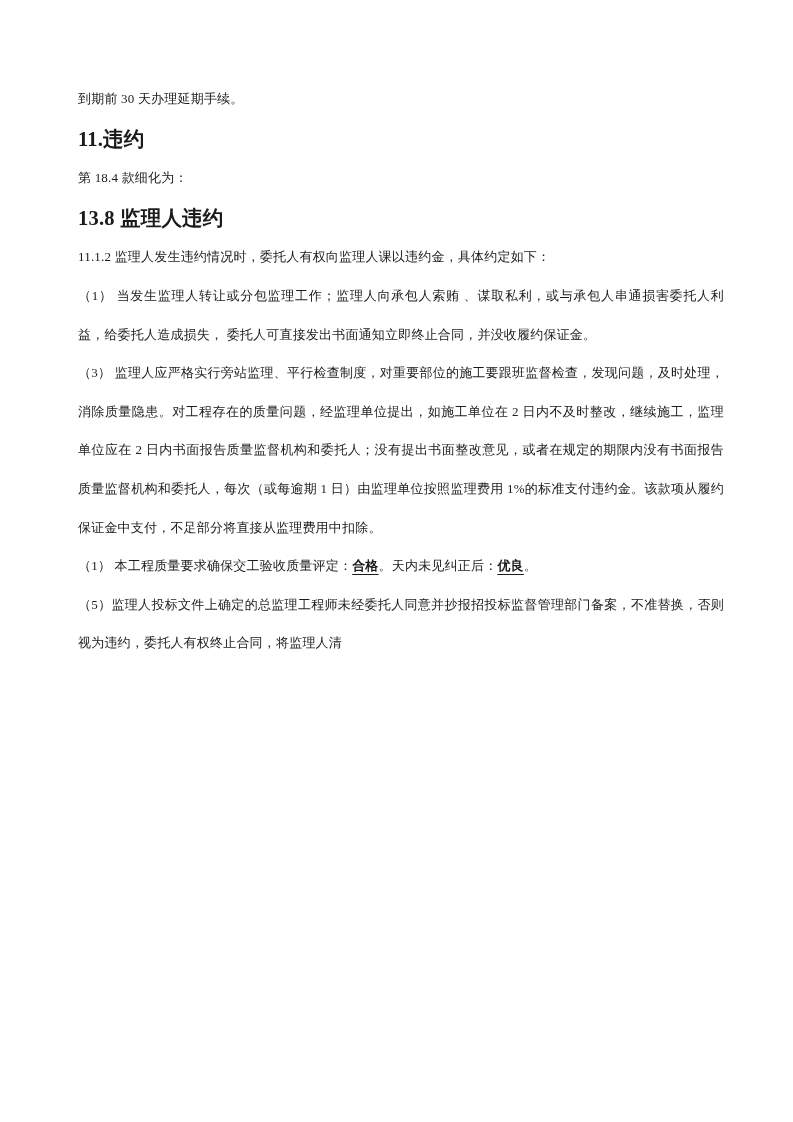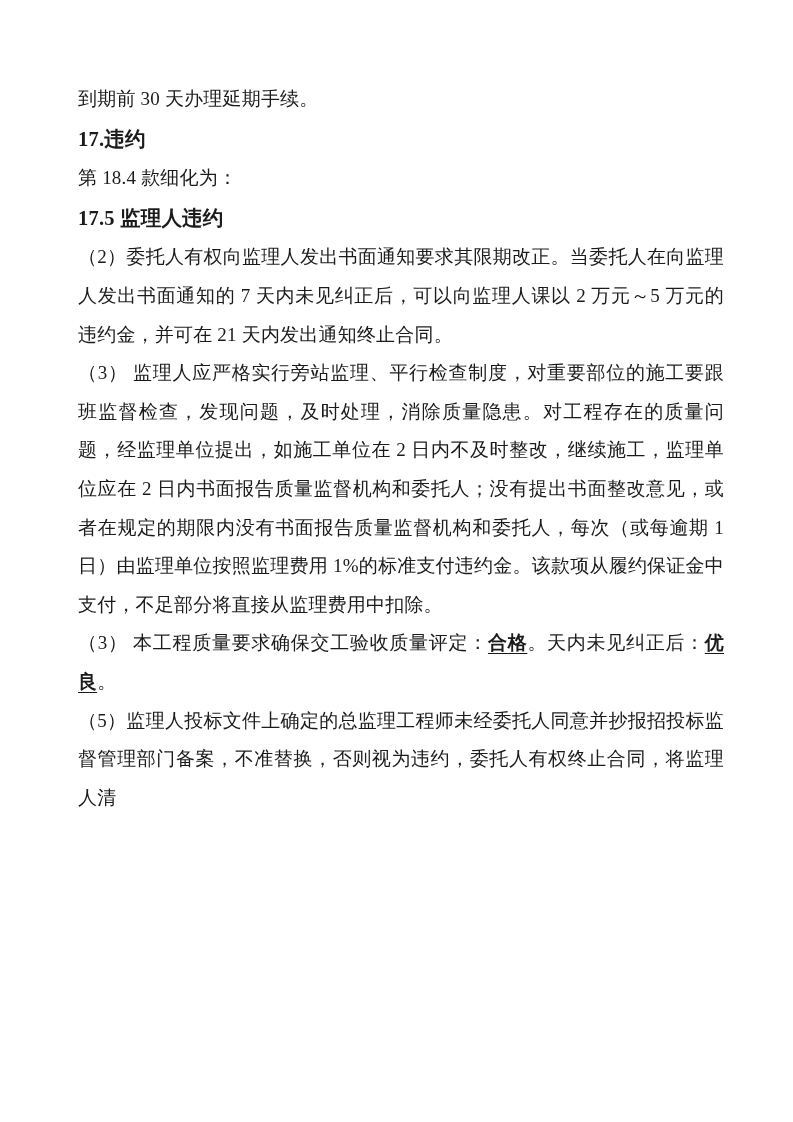--- a/index.html
+++ b/index.html
@@ -20,21 +20,21 @@
       background: #ffffff;
       color: #1b1b1b;
     }
     .content {
       position: absolute;
       left: 78px;
       top: 80px;
       width: 646px;
     }
     .para {
-      font-size: 19px;
+      font-size: 13px;
       line-height: 38.6px;
       text-align: justify;
       margin: 0;
       letter-spacing: 0.2px;
     }
     .heading {
       font-size: 20.5px;
       font-weight: bold;
       line-height: 38.6px;
       margin: 1px 0;
@@ -48,21 +48,22 @@
       text-underline-offset: 4px;
       font-weight: bold;
     }
   </style>
 </head>
 <body>
 
 <div class="page">
   <div class="content">
       <p class="para"><span>到期前 30 天办理延期手续。</span></p>
-      <h2 class="heading"><span>17.违约</span></h2>
+      <h2 class="heading"><span>11.违约</span></h2>
       <p class="para"><span>第 18.4 款细化为：</span></p>
-      <h2 class="heading"><span>17.5 监理人违约</span></h2>
-      <p class="para"><span>（2）委托人有权向监理人发出书面通知要求其限期改正。当委托人在向监理人发出书面通知的 7 天内未见纠正后，可以向监理人课以 2 万元～5 万元的违约金，并可在 21 天内发出通知终止合同。</span></p>
+      <h2 class="heading"><span>13.8 监理人违约</span></h2>
+      <p class="para"><span>11.1.2 监理人发生违约情况时，委托人有权向监理人课以违约金，具体约定如下：</span></p>
+      <p class="para"><span>（1） 当发生监理人转让或分包监理工作；监理人向承包人索贿 、谋取私利，或与承包人串通损害委托人利益，给委托人造成损失， 委托人可直接发出书面通知立即终止合同，并没收履约保证金。</span></p>
       <p class="para"><span>（3） 监理人应严格实行旁站监理、平行检查制度，对重要部位的施工要跟班监督检查，发现问题，及时处理，消除质量隐患。对工程存在的质量问题，经监理单位提出，如施工单位在 2 日内不及时整改，继续施工，监理单位应在 2 日内书面报告质量监督机构和委托人；没有提出书面整改意见，或者在规定的期限内没有书面报告质量监督机构和委托人，每次（或每逾期 1 日）由监理单位按照监理费用 1%的标准支付违约金。该款项从履约保证金中支付，不足部分将直接从监理费用中扣除。</span></p>
-      <p class="para"><span>（3） 本工程质量要求确保交工验收质量评定：</span><u>合格</u><span>。天内未见纠正后：</span><u>优良</u><span>。</span></p>
+      <p class="para"><span>（1） 本工程质量要求确保交工验收质量评定：</span><u>合格</u><span>。天内未见纠正后：</span><u>优良</u><span>。</span></p>
       <p class="para"><span>（5）监理人投标文件上确定的总监理工程师未经委托人同意并抄报招投标监督管理部门备案，不准替换，否则视为违约，委托人有权终止合同，将监理人清</span></p>
     </div>
 </div>
 
 </body></html>

